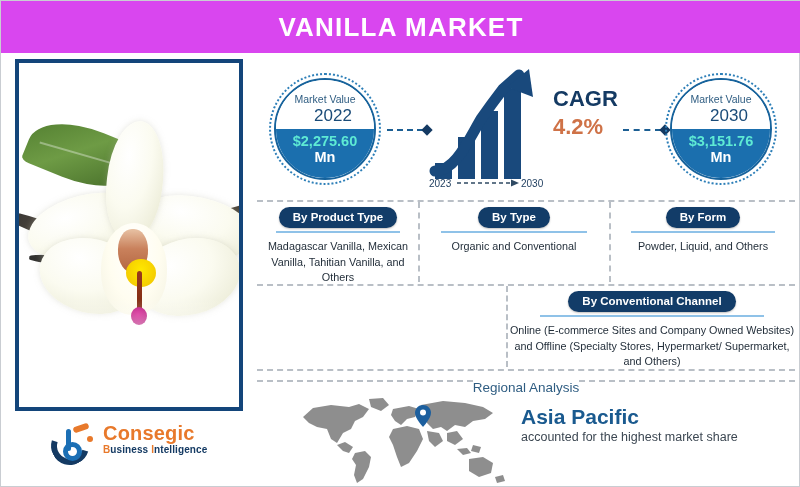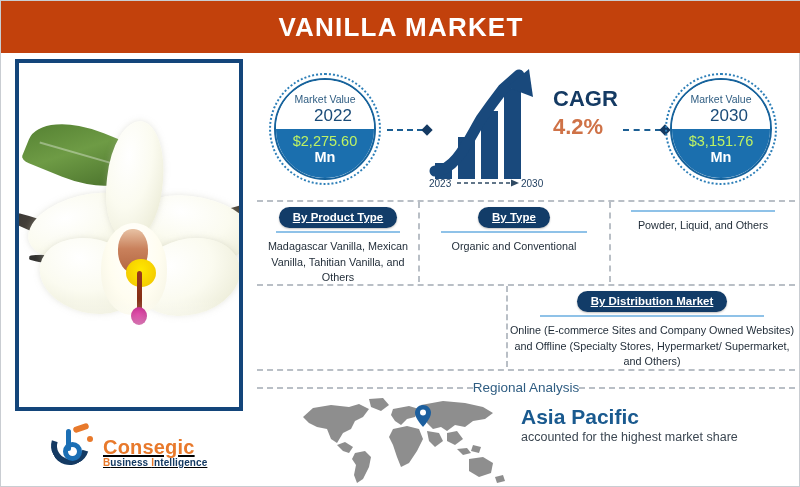--- a/index.html
+++ b/index.html
@@ -13,21 +13,21 @@
     position: relative;
     width: 800px; height: 487px;
     background: #ffffff;
     border: 1px solid #c9cdd2;
   }
 
   
   .header {
     position: absolute; left: 0; top: 0;
     width: 800px; height: 52px;
-    background: #c2410c;
+    background: #d946ef;
     display: flex; align-items: center; justify-content: center;
   }
   .header-title {
     color: #ffffff;
     font-size: 26px;
     font-weight: bold;
     letter-spacing: 1.2px;
   }
 
   
@@ -101,21 +101,21 @@
     border-radius: 50%;
   }
   .white-fade {
     position: absolute; left: 0; bottom: 0; width: 100%; height: 108px;
     background: linear-gradient(180deg, rgba(255,255,255,0) 0%, #ffffff 58%);
   }
 
   
   .logo {
     position: absolute; left: 48px; top: 422px;
-    display: flex; align-items: flex-end; gap: 8px; text-decoration: underline;
+    display: flex; align-items: flex-start; gap: 8px;
   }
   .logo-mark { position: relative; width: 46px; height: 46px; }
   .logo-ring {
     position: absolute; left: 2px; top: 4px; width: 38px; height: 38px;
     border: 6px solid #143a63; border-radius: 50%;
     border-top-color: transparent; border-right-color: transparent;
     transform: rotate(-28deg);
   }
   .logo-b-stem {
     position: absolute; left: 17px; top: 6px; width: 5px; height: 22px;
@@ -161,21 +161,21 @@
     padding-bottom: 3px;
   }
   .metric-bottom {
     position: absolute; left: 0; bottom: 0; width: 100%; height: 50%;
     background: #1b6fae;
     display: flex; flex-direction: column; align-items: center; justify-content: flex-start;
     padding-top: 4px;
   }
   .metric-label { font-size: 10.5px; color: #2f5d82; }
   .metric-year { font-size: 17px; color: #1a4b78; font-weight: normal; margin-top: 1px; margin-left: 16px; }
-  .metric-value { font-size: 14.5px; color: #bef264; font-weight: normal; }
+  .metric-value { font-size: 14.5px; color: #5eead4; font-weight: bold; }
   .metric-unit { font-size: 14.5px; color: #ffffff; font-weight: bold; }
   #circle-2022 { left: 268px; top: 72px; }
   #circle-2030 { left: 664px; top: 72px; }
 
   .connector { position: absolute; height: 9px; display: flex; align-items: center; }
   .connector .line {
     flex: 1; height: 0; border-top: 2px dashed #1c5f93;
   }
   .connector .node {
     width: 8px; height: 8px; background: #143a63; transform: rotate(45deg);
@@ -209,38 +209,37 @@
   .seg { position: absolute; text-align: center; }
   .pill {
     display: inline-block;
     background: #123c68;
     color: #ffffff;
     font-size: 11.5px;
     font-weight: bold;
     border-radius: 11px;
     padding: 4px 14px 5px;
     box-shadow: 0 1px 2px rgba(0,0,0,0.25);
-    text-decoration: underline;
   }
   .pill-underline {
     width: 78%; height: 2px; background: #8fc2e8; margin: 3px auto 6px;
   }
   .seg-text {
     font-size: 10.8px; color: #1e2a36; line-height: 1.45;
   }
   #seg-product { left: 258px; top: 206px; width: 158px; }
   #seg-type    { left: 420px; top: 206px; width: 186px; }
   #seg-form    { left: 610px; top: 206px; width: 184px; }
   #seg-enduse  { left: 258px; top: 290px; width: 246px; }
   #seg-channel { left: 508px; top: 290px; width: 286px; }
 
   
   .regional-head {
     position: absolute; left: 256px; top: 379px; width: 538px;
-    display: flex; align-items: center; gap: 0;
+    display: flex; gap: 0;
   }
   .regional-head .dash { flex: 1; height: 0; border-top: 2px dashed #b9bfc6; }
   .regional-title { font-size: 13.5px; color: #2f5d82; white-space: nowrap; }
 
   .map-wrap { position: absolute; left: 296px; top: 394px; width: 216px; height: 92px; }
   .map-pin {
     position: absolute; left: 118px; top: 10px; width: 16px; height: 22px;
   }
   .region-text { position: absolute; left: 520px; top: 404px; width: 260px; }
   .region-name { font-size: 21px; font-weight: bold; color: #1a5a8f; line-height: 1.1; }
@@ -360,27 +359,28 @@
     <div class="seg-text">Madagascar Vanilla, Mexican Vanilla, Tahitian Vanilla, and Others</div>
   </div>
 
   <div class="seg" id="seg-type">
     <div class="pill">By Type</div>
     <div class="pill-underline"></div>
     <div class="seg-text">Organic and Conventional</div>
   </div>
 
   <div class="seg" id="seg-form">
+    <div class="pill">By Form</div>
     <div class="pill-underline"></div>
     <div class="seg-text">Powder, Liquid, and Others</div>
   </div>
 
 
   <div class="seg" id="seg-channel">
-    <div class="pill">By Distribution Market</div>
+    <div class="pill">By Conventional Channel</div>
     <div class="pill-underline"></div>
     <div class="seg-text">Online (E-commerce Sites and Company Owned Websites) and Offline (Specialty Stores, Hypermarket/ Supermarket, and Others)</div>
   </div>
 
   <div class="regional-head">
     <div class="dash"></div>
     <div class="regional-title">Regional Analysis</div>
     <div class="dash"></div>
   </div>
 

